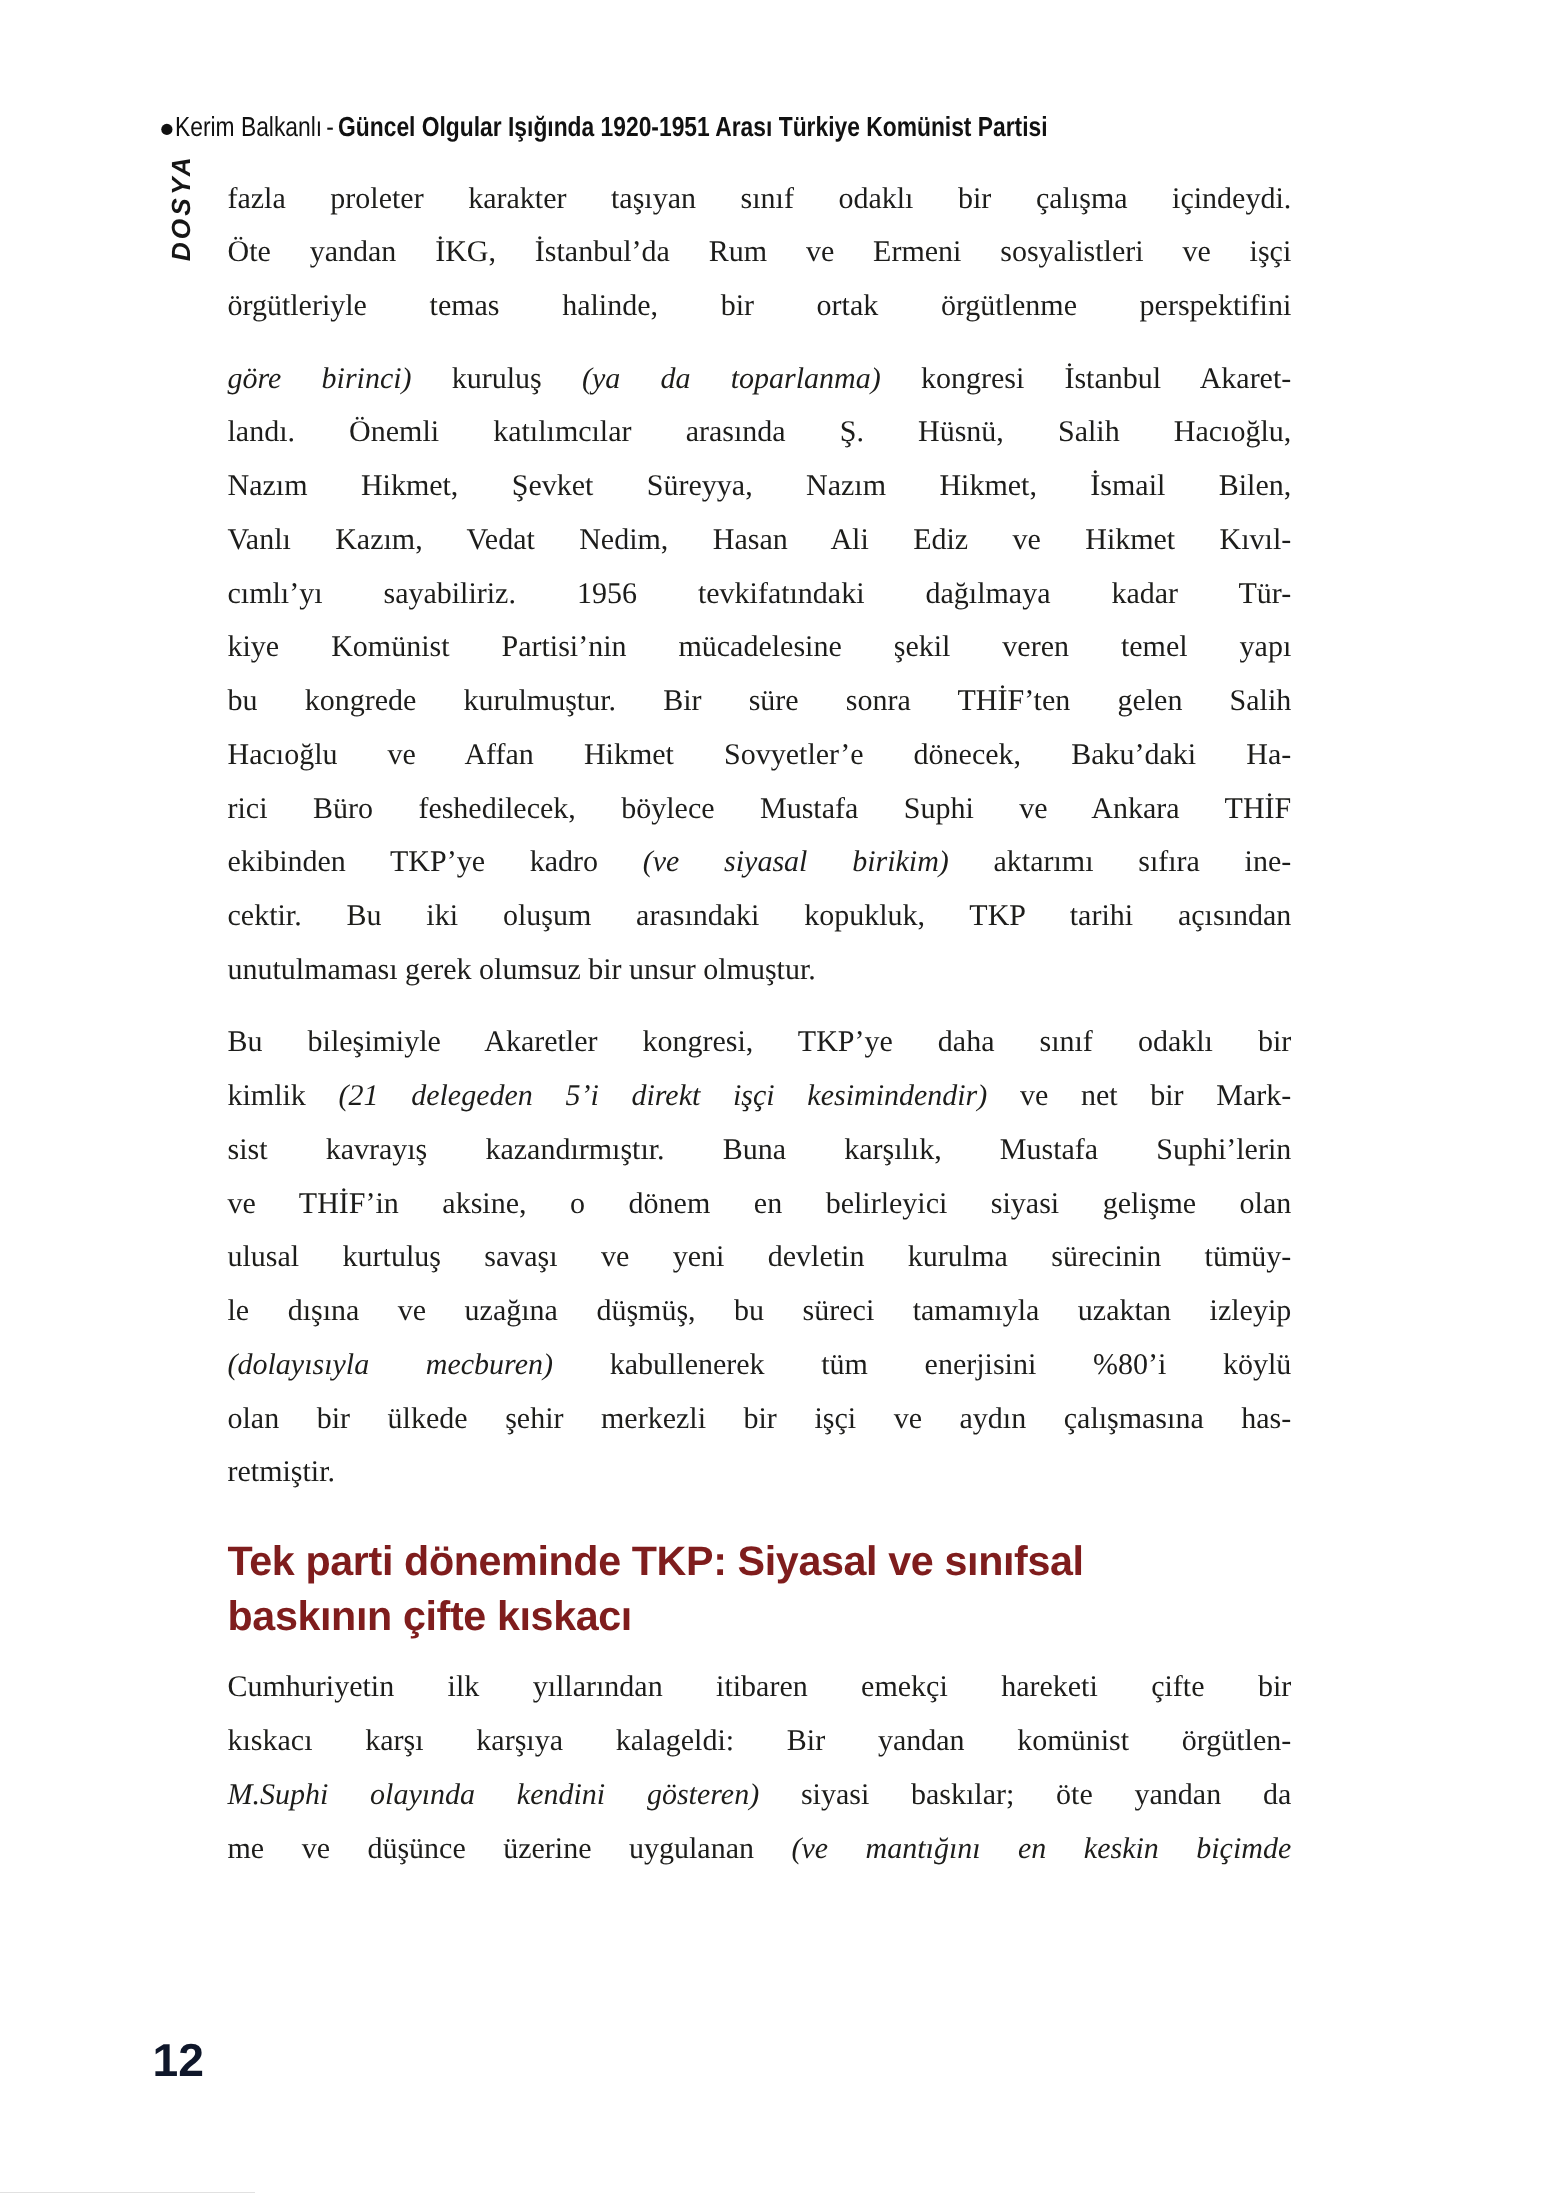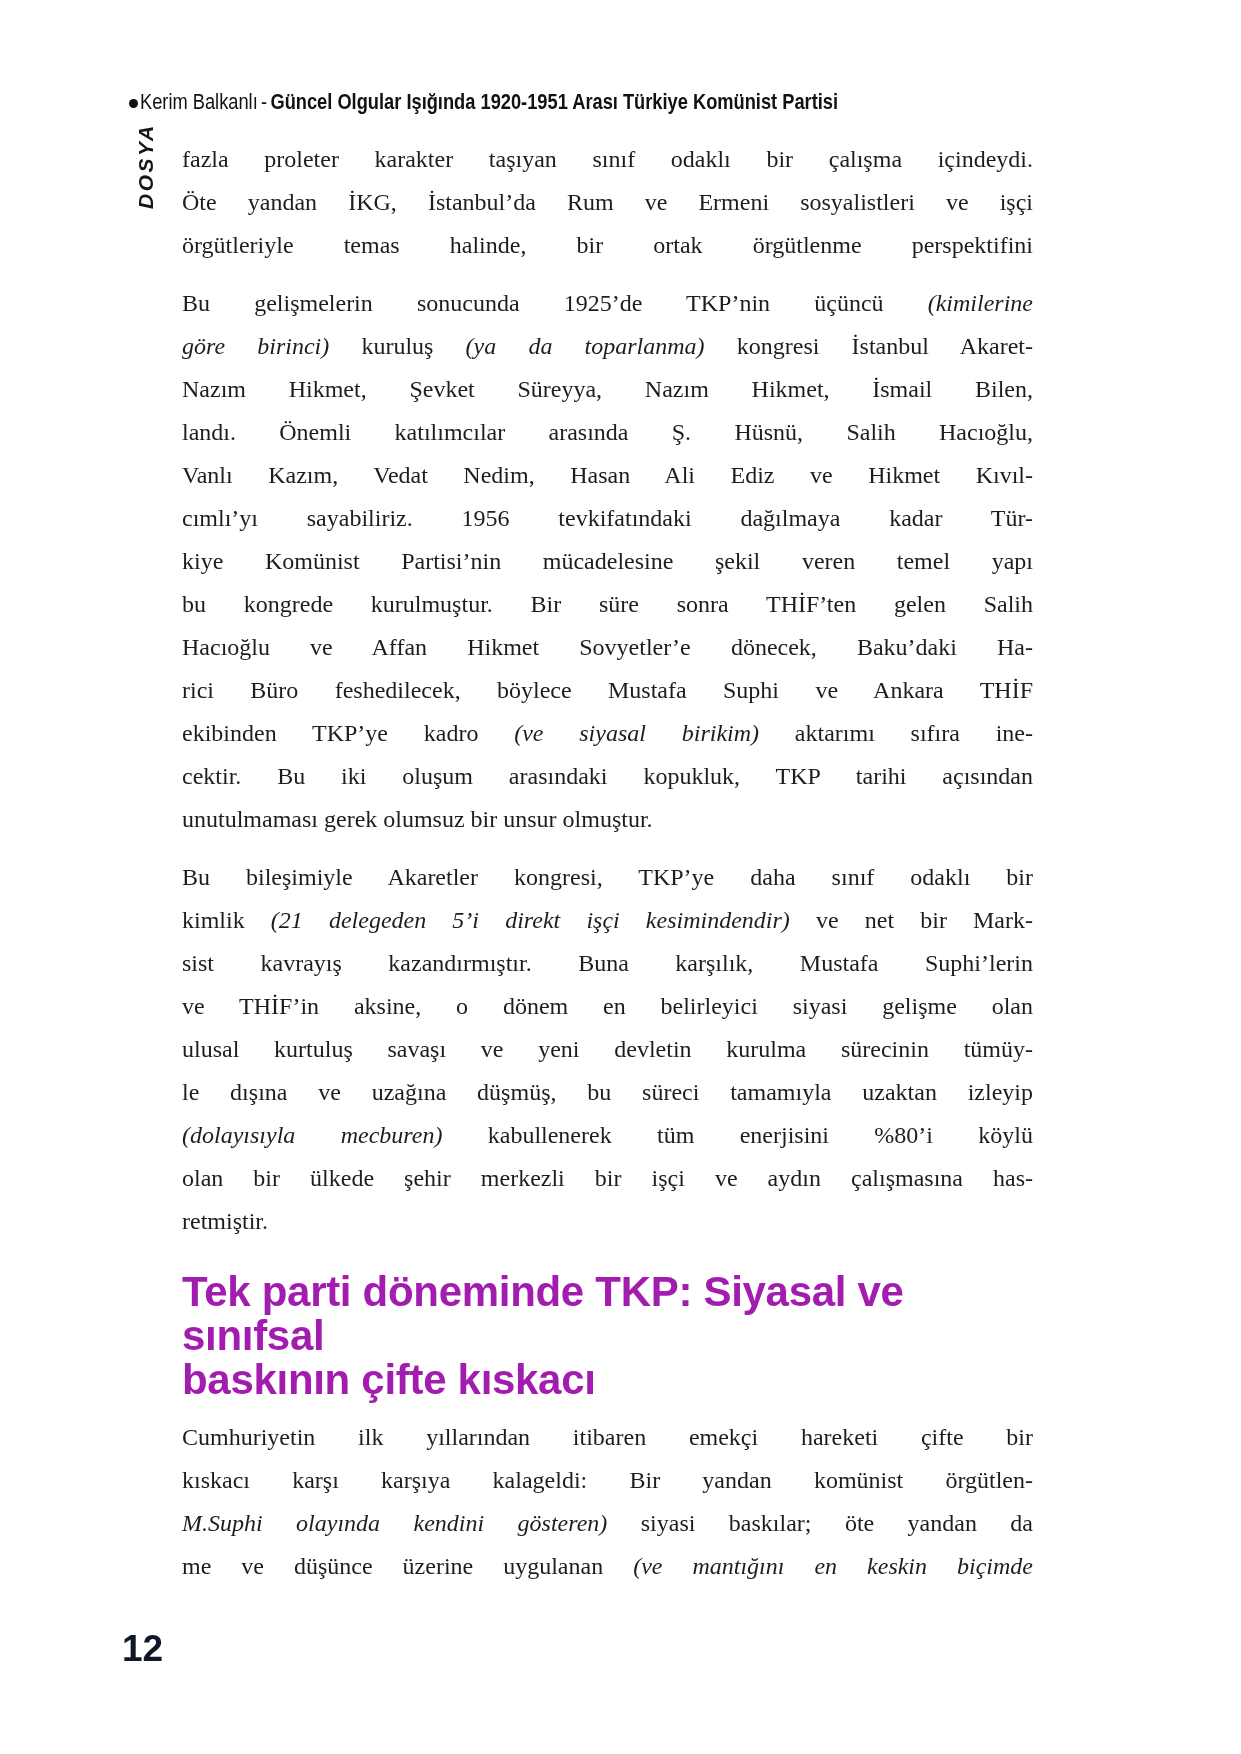--- a/index.html
+++ b/index.html
@@ -57,23 +57,23 @@
   }
   .line{
     text-align:justify;
     text-align-last:justify;
   }
   .line-unjustified{text-align-last:left;}
   .paragraph em{font-style:italic;}
   .section-heading{
     font-family:"Liberation Sans","DejaVu Sans",sans-serif;
     font-weight:700;
-    font-size:42px;line-height:44px;
+    font-size:33px;line-height:44px;
     letter-spacing:-0.3px;
-    color:#a21caf;
+    color:#7f1d1d;
     margin:27px 0 14px 0;
   }
   .heading-line{
     text-align:left;
     text-align-last:left;
   }
   
   .page-number{
     position:absolute;left:122px;top:1630px;
     font-family:"Liberation Sans","DejaVu Sans",sans-serif;
@@ -95,24 +95,23 @@
 
   <div class="dosya">DOSYA</div>
 
   <div class="text-column">
       <div class="paragraph">
         <div class="line"><span>fazla proleter karakter taşıyan sınıf odaklı bir çalışma içindeydi.</span></div>
         <div class="line"><span>Öte yandan İKG, İstanbul’da Rum ve Ermeni sosyalistleri ve işçi</span></div>
         <div class="line"><span>örgütleriyle temas halinde, bir ortak örgütlenme perspektifini</span></div>
       </div>
       <div class="paragraph">
-        <div class="line"><span>Bu gelişmelerin sonucunda 1925’de TKP’nin üçüncü </span><em>(kimilerine</em></div>
         <div class="line"><em>göre birinci)</em><span> kuruluş </span><em>(ya da toparlanma)</em><span> kongresi İstanbul Akaret-</span></div>
+        <div class="line"><span>landı. Önemli katılımcılar arasında Ş. Hüsnü, Salih Hacıoğlu,</span></div>
         <div class="line"><span>Nazım Hikmet, Şevket Süreyya, Nazım Hikmet, İsmail Bilen,</span></div>
-        <div class="line"><span>landı. Önemli katılımcılar arasında Ş. Hüsnü, Salih Hacıoğlu,</span></div>
         <div class="line"><span>Vanlı Kazım, Vedat Nedim, Hasan Ali Ediz ve Hikmet Kıvıl-</span></div>
         <div class="line"><span>cımlı’yı sayabiliriz. 1956 tevkifatındaki dağılmaya kadar Tür-</span></div>
         <div class="line"><span>kiye Komünist Partisi’nin mücadelesine şekil veren temel yapı</span></div>
         <div class="line"><span>bu kongrede kurulmuştur. Bir süre sonra THİF’ten gelen Salih</span></div>
         <div class="line"><span>Hacıoğlu ve Affan Hikmet Sovyetler’e dönecek, Baku’daki Ha-</span></div>
         <div class="line"><span>rici Büro feshedilecek, böylece Mustafa Suphi ve Ankara THİF</span></div>
         <div class="line"><span>ekibinden TKP’ye kadro </span><em>(ve siyasal birikim)</em><span> aktarımı sıfıra ine-</span></div>
         <div class="line"><span>cektir. Bu iki oluşum arasındaki kopukluk, TKP tarihi açısından</span></div>
         <div class="line line-unjustified"><span>unutulmaması gerek olumsuz bir unsur olmuştur.</span></div>
       </div>

